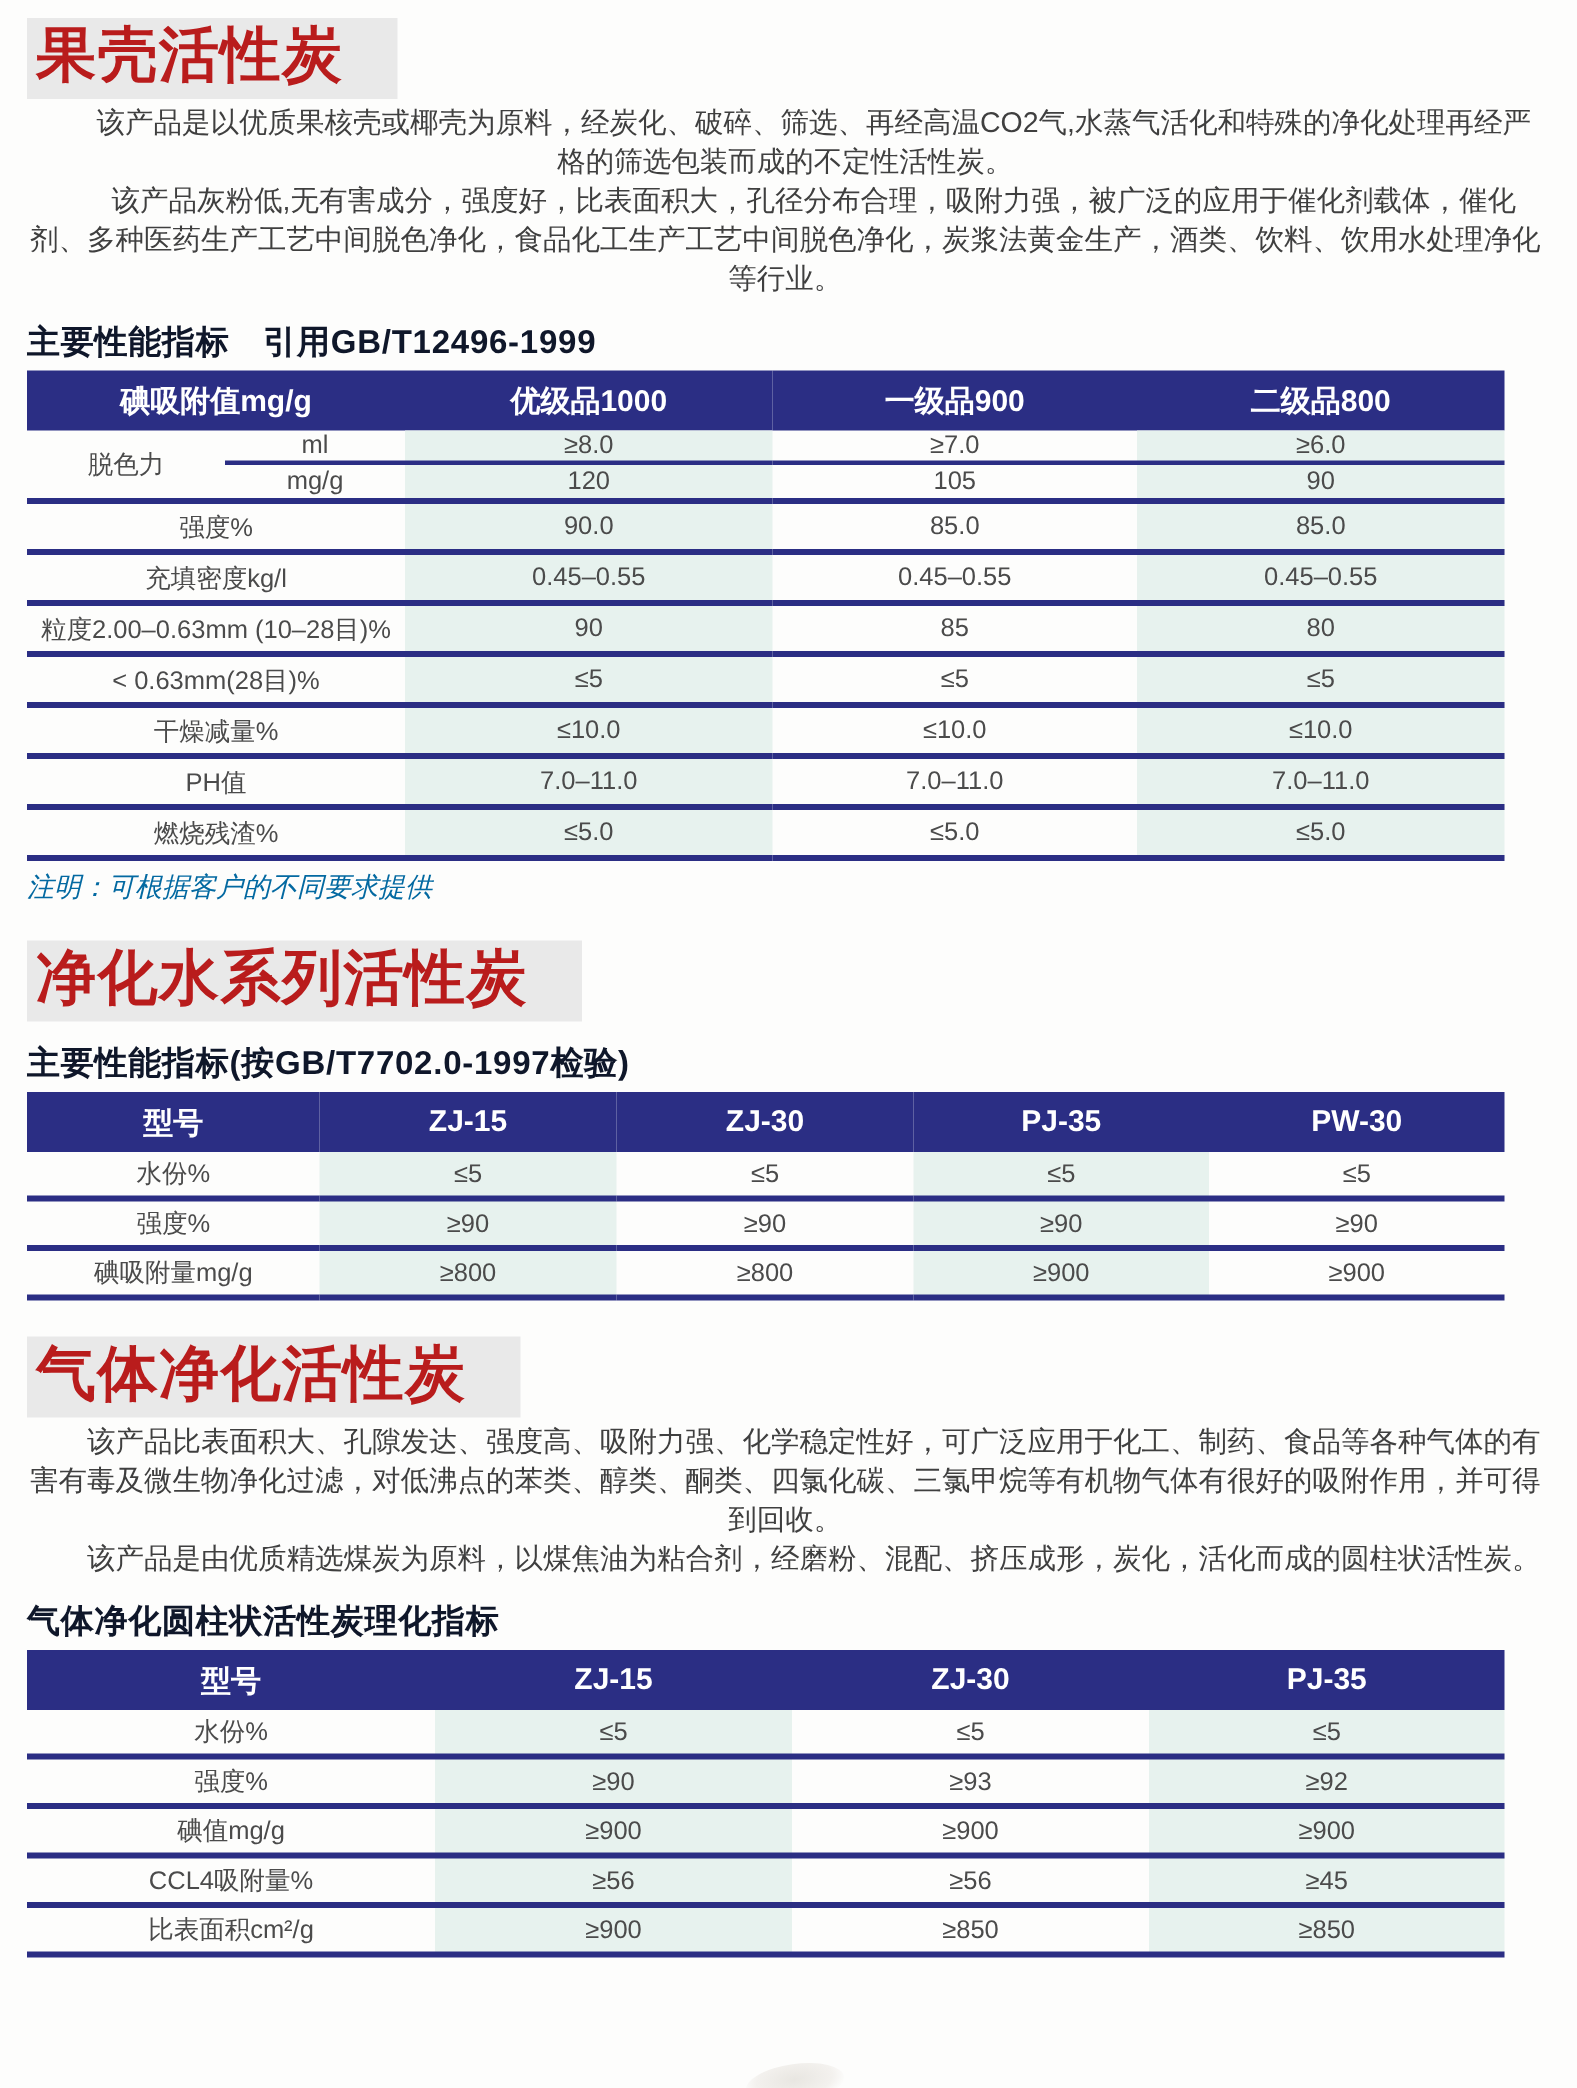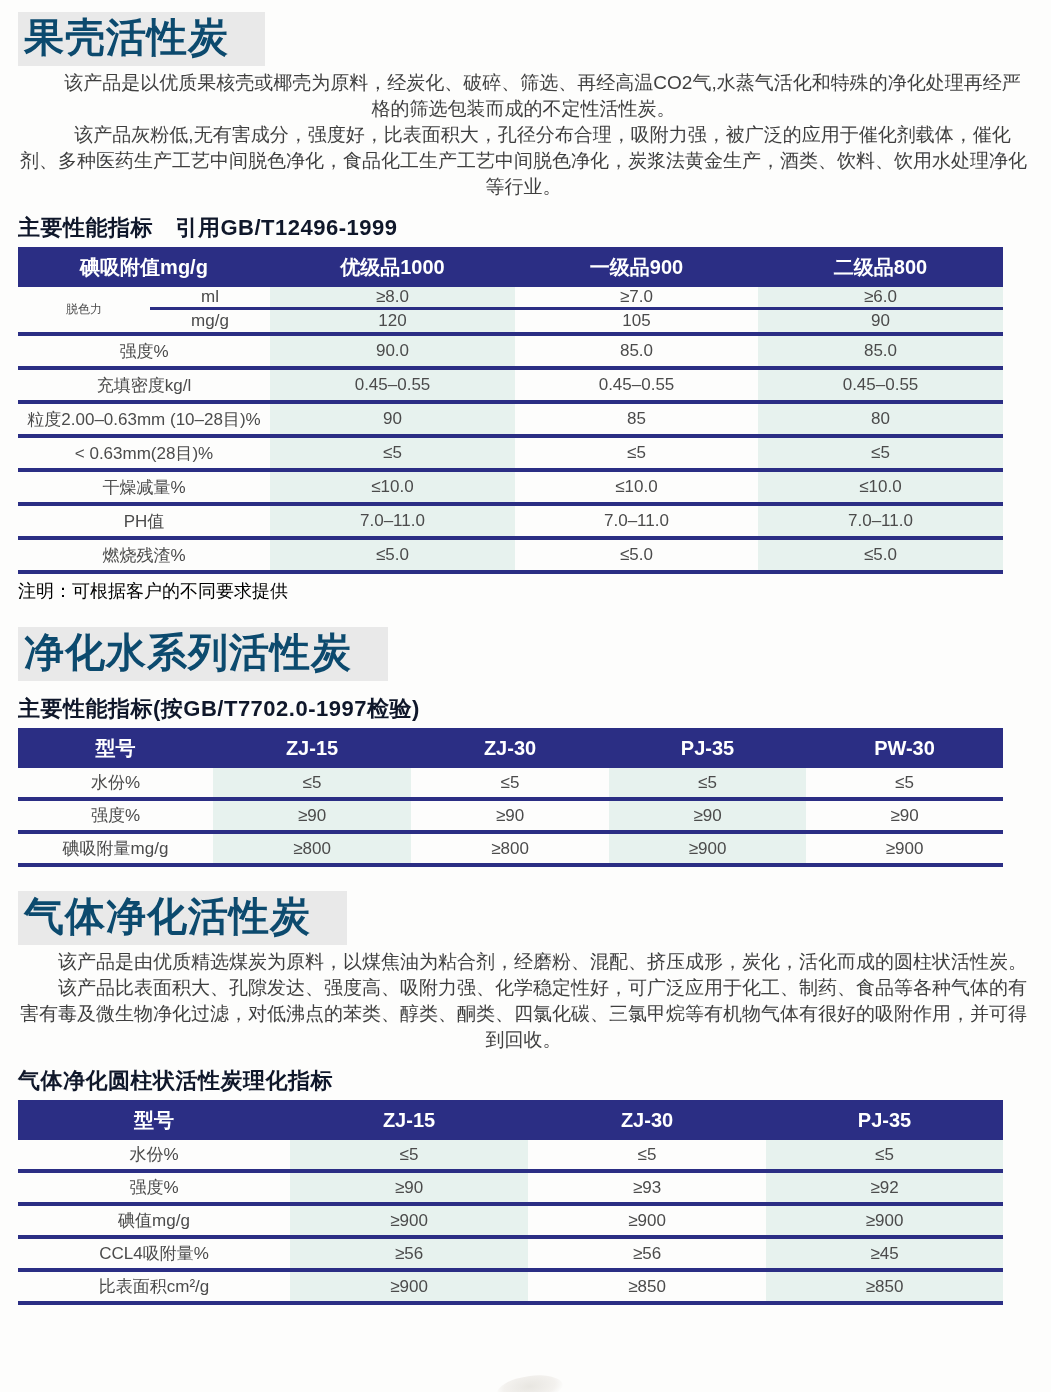--- a/index.html
+++ b/index.html
@@ -10,21 +10,21 @@
     color:#3e3e3e;
     position:relative;
     overflow:hidden;
   }
   .page { padding:12px 12px 0 18px; }
 
   
   .sec-title {
     display:inline-block;
     background:#e9e9e9;
-    color:#0c4a6e;
+    color:#b91c1c;
     font-size:40px;
     font-weight:800;
     line-height:1.15;
     padding:2px 36px 6px 6px;
     letter-spacing:1px;
   }
   .sec-title-wrap { margin:0 0 4px 0; }
 
   
   .paras { margin:4px 10px 0 0; }
@@ -64,27 +64,27 @@
     font-size:17px;
     color:#4b4b4b;
     border-bottom:4px solid #2b2e84;
     height:29px;
     padding:0;
   }
   .mint { background:#e7f2ee; }
   
   .t1 td.r-ml   { height:20px; border-bottom:3px solid #2b2e84; }
   .t1 td.r-mg   { height:22px; }
-  .t1 td.grp    { font-size:12px;text-align:center; }
+  .t1 td.grp    { font-size:17px;text-align:center; }
   .t1 td.labrow { height:30px; }
   
   .t3 td { height:19px; font-size:16px; }
   .t3 th { height:42px; }
 
-  .note { font-size:18px; margin-top:5px; color:#000000; }
+  .note { font-size:18px; margin-top:5px; color:#0369a1;font-style:italic; }
 
   .sec2 { margin-top:24px; }
   .sec3 { margin-top:24px; }
 
   .watermark {
     position:absolute;
     left:497px; top:1376px;
     width:66px; height:26px;
     border-radius:50%;
     background:radial-gradient(ellipse at 50% 40%, #e8e6e1 0%, #f3f1ee 55%, rgba(255,255,255,0) 75%);
@@ -226,22 +226,22 @@
       </tr>
     </tbody>
       </table>
   </div>
 
   <div class="sec3">
     <div class="sec-title-wrap">
       <span class="sec-title">气体净化活性炭</span>
     </div>
     <div class="paras">
+      <p>该产品比表面积大、孔隙发达、强度高、吸附力强、化学稳定性好，可广泛应用于化工、制药、食品等各种气体的有害有毒及微生物净化过滤，对低沸点的苯类、醇类、酮类、四氯化碳、三氯甲烷等有机物气体有很好的吸附作用，并可得到回收。</p>
       <p>该产品是由优质精选煤炭为原料，以煤焦油为粘合剂，经磨粉、混配、挤压成形，炭化，活化而成的圆柱状活性炭。</p>
-      <p>该产品比表面积大、孔隙发达、强度高、吸附力强、化学稳定性好，可广泛应用于化工、制药、食品等各种气体的有害有毒及微生物净化过滤，对低沸点的苯类、醇类、酮类、四氯化碳、三氯甲烷等有机物气体有很好的吸附作用，并可得到回收。</p>
     </div>
     <div class="tbl-heading">气体净化圆柱状活性炭理化指标</div>
 
     <table class="spec t3">
       <colgroup>
         <col style="width:272px">
           <col style="width:238px">
           <col style="width:238px">
           <col style="width:237px">
       </colgroup>

